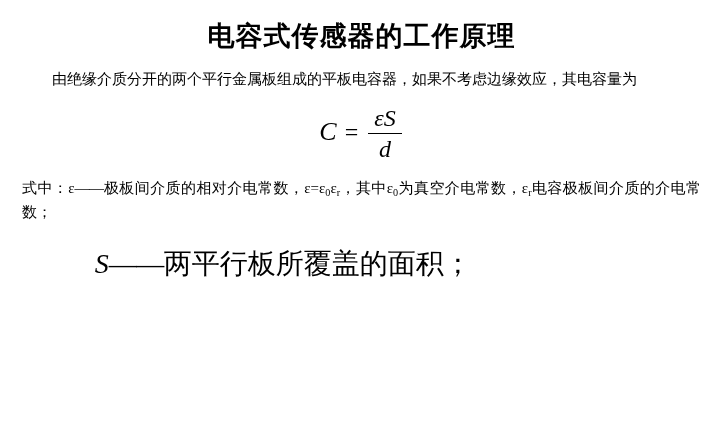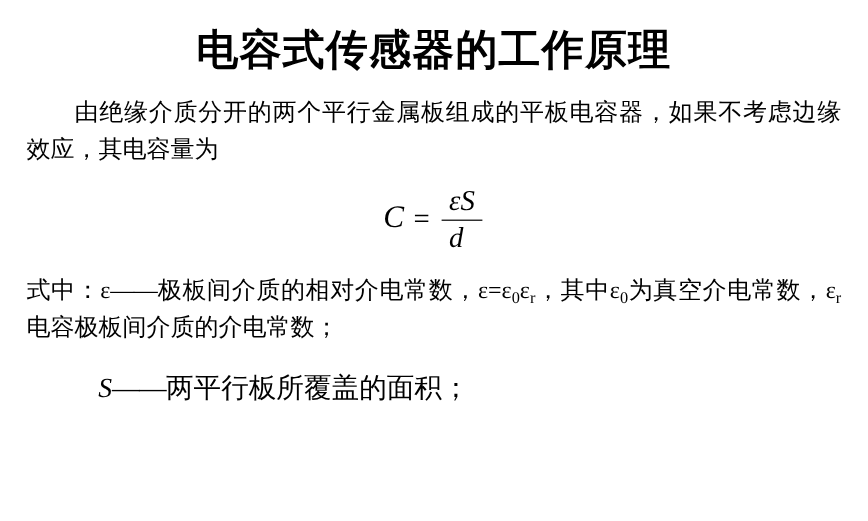--- a/index.html
+++ b/index.html
@@ -16,50 +16,50 @@
   }
   .slide {
     position: relative;
     width: 723px;
     height: 434px;
     box-sizing: border-box;
     padding: 0;
   }
   .title {
     text-align: center;
-    font-size: 35px;
+    font-size: 27px;
     font-weight: bold;
     letter-spacing: 1px;
     margin-top: 18px;
     margin-bottom: 6px;
     font-family: "Liberation Serif", "DejaVu Serif", serif;
   }
   .body-block {
     padding: 0 22px 0 22px;
   }
   .para {
-    font-size: 20px;
+    font-size: 15px;
     line-height: 1.55;
     margin: 14px 0 0 0;
     text-align: justify;
     text-justify: inter-ideograph;
   }
   .para.indent {
     text-indent: 2em;
   }
   .formula {
     margin: 14px 0 10px 0;
     text-align: center;
     font-size: 24px;
     font-family: "Liberation Serif", "DejaVu Serif", serif;
   }
   .frac {
     display: inline-block;
     vertical-align: middle;
-    text-align: left;
+    text-align: center;
     margin: 0 2px;
   }
   .frac .num {
     display: block;
     padding: 0 6px 1px 6px;
     border-bottom: 1.3px solid #000;
     font-style: italic;
   }
   .frac .den {
     display: block;
@@ -80,21 +80,21 @@
   .eq-c {
     font-style: italic;
     font-size: 26px;
   }
   .eq-sign {
     font-style: normal;
     margin: 0 8px;
     font-size: 24px;
   }
   .item {
-    font-size: 23px;
+    font-size: 28px;
     line-height: 1.5;
     margin: 18px 0 0 0;
     padding-left: 2.6em;
   }
   .dash {
     letter-spacing: -0.5px;
   }
 </style>
 </head>
 <body>

